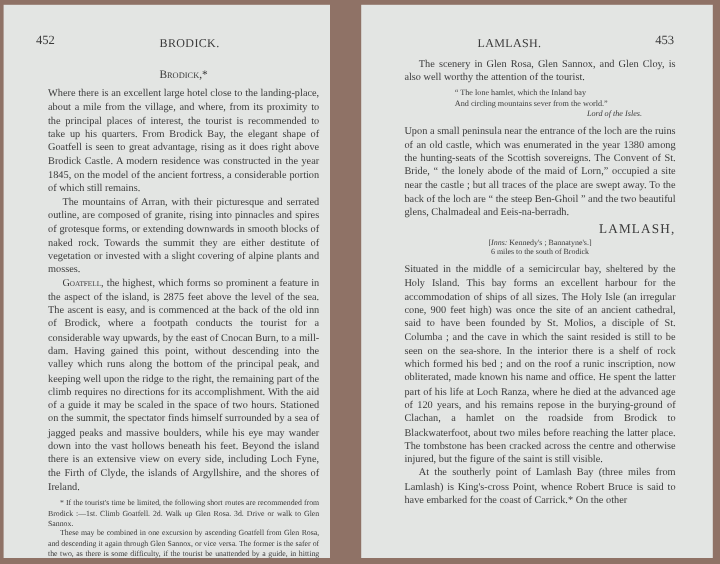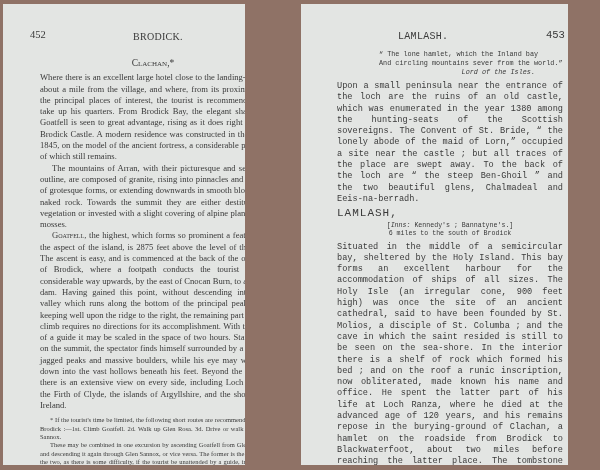--- a/index.html
+++ b/index.html
@@ -1,58 +1,59 @@
 <!DOCTYPE html>
 <html><head>
 <meta charset="utf-8">
 <style>
   html, body { margin:0; padding:0; }
   body { width:600px; height:470px; background:#8f7266; position:relative; overflow:hidden;
          font-family:"Liberation Serif", "DejaVu Serif", serif; color:#3a3a3a; }
   .page { position:absolute; background:#e3e5e3; overflow:hidden; }
-  #left-page { left:3px; top:4px; width:242px; height:461px; }
-  #right-page { left:301px; top:4px; width:267px; height:461px;font-family:Liberation Mono, monospace; }
+  #left-page { left:3px; top:4px; width:272px; height:461px; }
+  #right-page { left:301px; top:4px; width:293px; height:461px; }
   .running-head { position:absolute; top:27px; font-size:10px; letter-spacing:0.3px; }
   .folio { position:absolute; top:25px; font-size:10.5px; }
   .body { position:absolute; font-size:8.6px; line-height:11.3px; text-align:justify; }
   .body p { margin:0; text-indent:12px; }
   .body p.noindent { text-indent:0; }
   .section-title { text-align:center; font-size:9.5px; margin:6px 0 3px; font-variant:small-caps; }
-  .big-title { text-align:left; font-size:11px; letter-spacing:1px; margin:3px 0 2px; }
+  .big-title { text-align:right; font-size:11px; letter-spacing:1px; margin:3px 0 2px; }
   .inn { text-align:center; font-size:6.6px; line-height:8.5px; }
   .inn i { font-style:italic; }
   .quote { font-size:6.8px; line-height:9px; margin:2px 0 4px 42px; }
   .quote .attr { text-align:right; font-style:italic; padding-right:28px; }
   .footnote { font-size:6.5px; line-height:8.4px; text-align:justify; margin-top:5px; }
   .footnote p { margin:0; text-indent:10px; }
   .sc { font-variant:small-caps; }
 </style>
 </head>
 <body>
 
 <div id="left-page" class="page">
   <div class="folio" style="left:27px;">452</div>
   <div class="running-head" style="left:130px;">BRODICK.</div>
   <div class="body" style="left:37px; top:48px; width:226px;">
-    <div class="section-title">Clachan,*</div>
+    <div class="section-title">Brodick,*</div>
     <p class="noindent">Where there is an excellent large hotel close to the landing-place, about a mile from the village, and where, from its proximity to the principal places of interest, the tourist is recommended to take up his quarters. From Brodick Bay, the elegant shape of Goatfell is seen to great advantage, rising as it does right above Brodick Castle. A modern residence was constructed in the year 1845, on the model of the ancient fortress, a considerable portion of which still remains.</p>
     <p>The mountains of Arran, with their picturesque and serrated outline, are composed of granite, rising into pinnacles and spires of grotesque forms, or extending downwards in smooth blocks of naked rock. Towards the summit they are either destitute of vegetation or invested with a slight covering of alpine plants and mosses.</p>
     <p><span class="sc">Goatfell,</span> <span>the highest, which forms so prominent a feature in the aspect of the island, is 2875 feet above the level of the sea. The ascent is easy, and is commenced at the back of the old inn of Brodick, where a footpath conducts the tourist for a considerable way upwards, by the east of Cnocan Burn, to a mill-dam. Having gained this point, without descending into the valley which runs along the bottom of the principal peak, and keeping well upon the ridge to the right, the remaining part of the climb requires no directions for its accomplishment. With the aid of a guide it may be scaled in the space of two hours. Stationed on the summit, the spectator finds himself surrounded by a sea of jagged peaks and massive boulders, while his eye may wander down into the vast hollows beneath his feet. Beyond the island there is an extensive view on every side, including Loch Fyne, the Firth of Clyde, the islands of Argyllshire, and the shores of Ireland.</span></p>
     <div class="footnote">
       <p>* If the tourist's time be limited, the following short routes are recommended from Brodick :—1st. Climb Goatfell. 2d. Walk up Glen Rosa. 3d. Drive or walk to Glen Sannox.</p>
       <p>These may be combined in one excursion by ascending Goatfell from Glen Rosa, and descending it again through Glen Sannox, or vice versa. The former is the safer of the two, as there is some difficulty, if the tourist be unattended by a guide, in hitting upon the right ascent of Goatfell from Glen Sannox.</p>
 
     </div>
   </div>
 </div>
 
 <div id="right-page" class="page">
   <div class="running-head" style="left:97px;">LAMLASH.</div>
   <div class="folio" style="left:245px;">453</div>
   <div class="body" style="left:36px; top:44px; width:226px;">
+    <p>The scenery in Glen Rosa, Glen Sannox, and Glen Cloy, is also well worthy the attention of the tourist.</p>
     <div class="quote">
       <div>“ The lone hamlet, which the Inland bay</div>
       <div>And circling mountains sever from the world.”</div>
       <div class="attr">Lord of the Isles.</div>
     </div>
     <p class="noindent">Upon a small peninsula near the entrance of the loch are the ruins of an old castle, which was enumerated in the year 1380 among the hunting-seats of the Scottish sovereigns. The Convent of St. Bride, “ the lonely abode of the maid of Lorn,” occupied a site near the castle ; but all traces of the place are swept away. To the back of the loch are “ the steep Ben-Ghoil ” and the two beautiful glens, Chalmadeal and Eeis-na-berradh.</p>
     <div class="big-title">LAMLASH,</div>
     <div class="inn"><span>[</span><i>Inns:</i> <span>Kennedy's ; Bannatyne's.]</span></div>
     <div class="inn" style="margin-bottom:3px;">6 miles to the south of Brodick</div>
     <p class="noindent">Situated in the middle of a semicircular bay, sheltered by the Holy Island. This bay forms an excellent harbour for the accommodation of ships of all sizes. The Holy Isle (an irregular cone, 900 feet high) was once the site of an ancient cathedral, said to have been founded by St. Molios, a disciple of St. Columba ; and the cave in which the saint resided is still to be seen on the sea-shore. In the interior there is a shelf of rock which formed his bed ; and on the roof a runic inscription, now obliterated, made known his name and office. He spent the latter part of his life at Loch Ranza, where he died at the advanced age of 120 years, and his remains repose in the burying-ground of Clachan, a hamlet on the roadside from Brodick to Blackwaterfoot, about two miles before reaching the latter place. The tombstone has been cracked across the centre and otherwise injured, but the figure of the saint is still visible.</p>

